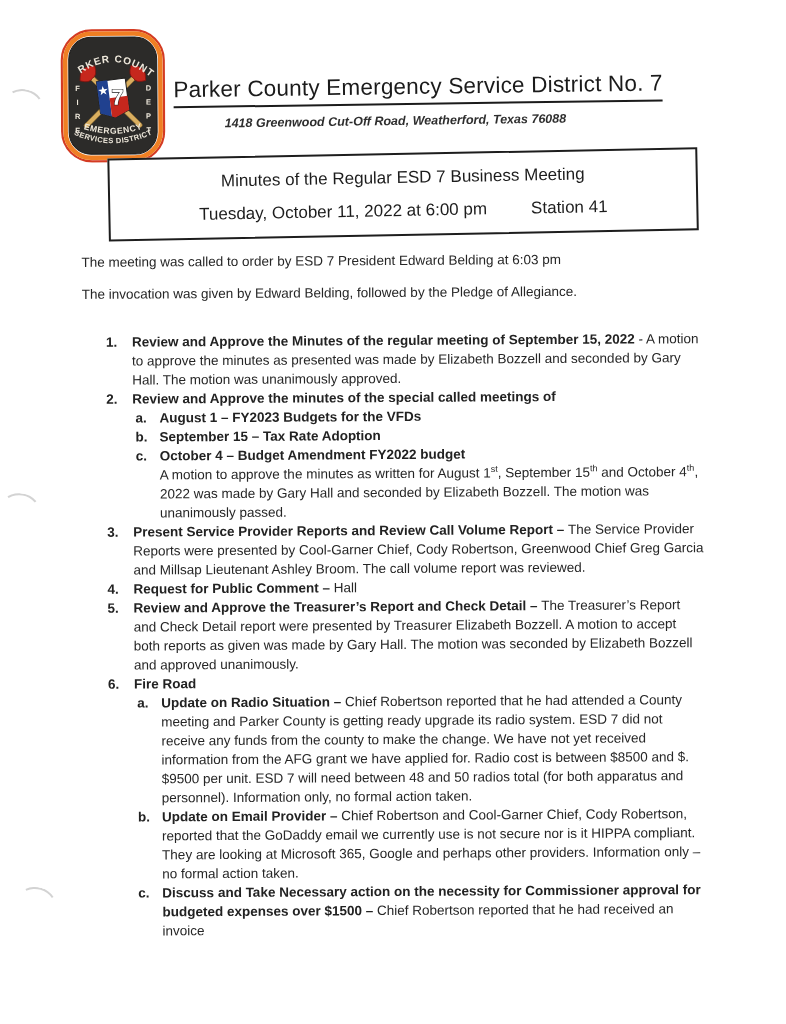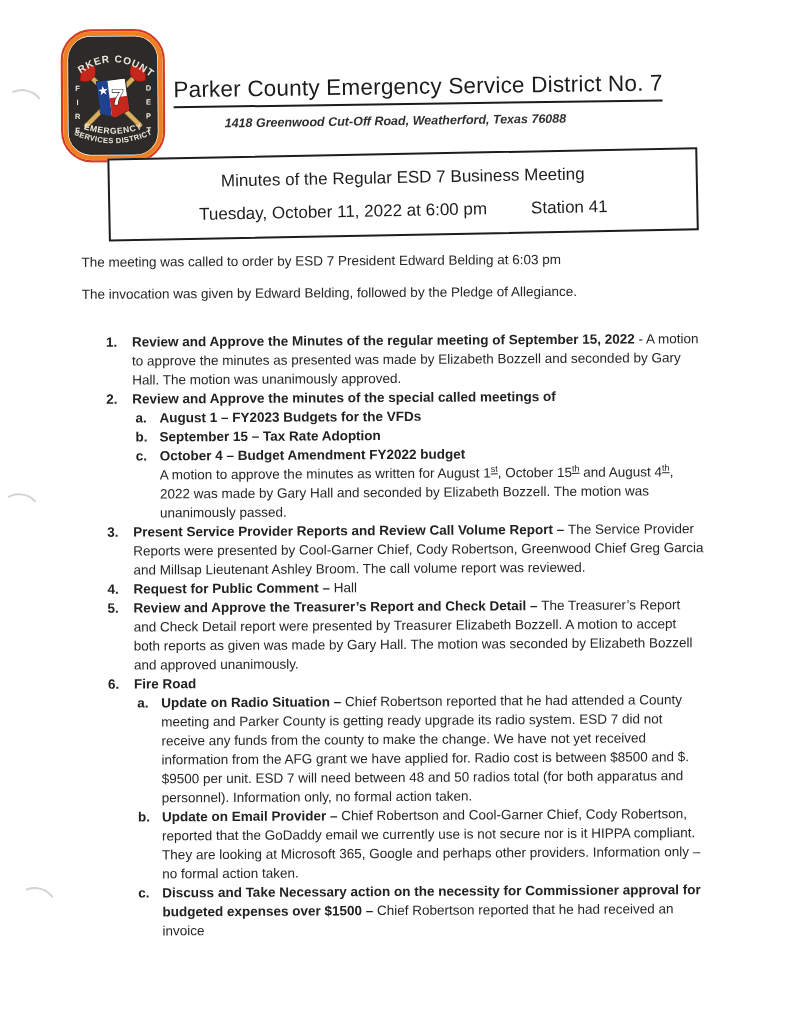--- a/index.html
+++ b/index.html
@@ -45,21 +45,21 @@
   .list { position:absolute; left:80px; top:331px; width:625px; font-size:13.5px; line-height:19px; color:#262626; }
   .li { display:flex; align-items:flex-start; }
   .li .marker { flex:none; font-weight:700; color:#222; }
   .item    { padding-left:27px; }
   .item    > .marker { width:26px; }
   .subitem { padding-left:56px; }
   .subitem > .marker { width:24px; }
   .cont    { padding-left:80px; }
   .content { flex:1 1 auto; }
   .b { font-weight:700; color:#222; }
-  sup { font-size:9px; line-height:0;text-decoration:underline; }
+  sup { font-size:9px; line-height:0; }
 
   
   .curl {
     position:absolute; width:36px; height:30px; border-radius:50%;
     border:2px solid transparent; border-top-color:rgba(130,130,130,0.35);
   }
   .c1 { left:6px;  top:87px;  transform:rotate(14deg); }
   .c2 { left:0px;  top:491px; transform:rotate(10deg); }
   .c3 { left:14px; top:885px; transform:rotate(16deg); }
 </style>
@@ -141,21 +141,21 @@
       </div>
       <div class="li subitem">
         <span class="marker">b.</span>
         <div class="content"><span class="b">September 15 – Tax Rate Adoption</span></div>
       </div>
       <div class="li subitem">
         <span class="marker">c.</span>
         <div class="content"><span class="b">October 4 – Budget Amendment FY2022 budget</span></div>
       </div>
       <div class="li cont">
-        <div class="content"><span>A motion to approve the minutes as written for August 1</span><sup>st</sup><span>, October 15</span><sup>th</sup><span> and August 4</span><sup>th</sup><span>, 2022 was made by Gary Hall and seconded by Elizabeth Bozzell.  The motion was unanimously passed.</span></div>
+        <div class="content"><span>A motion to approve the minutes as written for August 1</span><sup>st</sup><span>, September 15</span><sup>th</sup><span> and October 4</span><sup>th</sup><span>, 2022 was made by Gary Hall and seconded by Elizabeth Bozzell.  The motion was unanimously passed.</span></div>
       </div>
       <div class="li item">
         <span class="marker">3.</span>
         <div class="content"><span class="b">Present Service Provider Reports and Review Call Volume Report – </span><span>The Service Provider Reports were presented by Cool-Garner Chief, Cody Robertson, Greenwood Chief Greg Garcia and Millsap Lieutenant Ashley Broom.  The call volume report was reviewed.</span></div>
       </div>
       <div class="li item">
         <span class="marker">4.</span>
         <div class="content"><span class="b">Request for Public Comment – </span><span>Hall</span></div>
       </div>
       <div class="li item">

